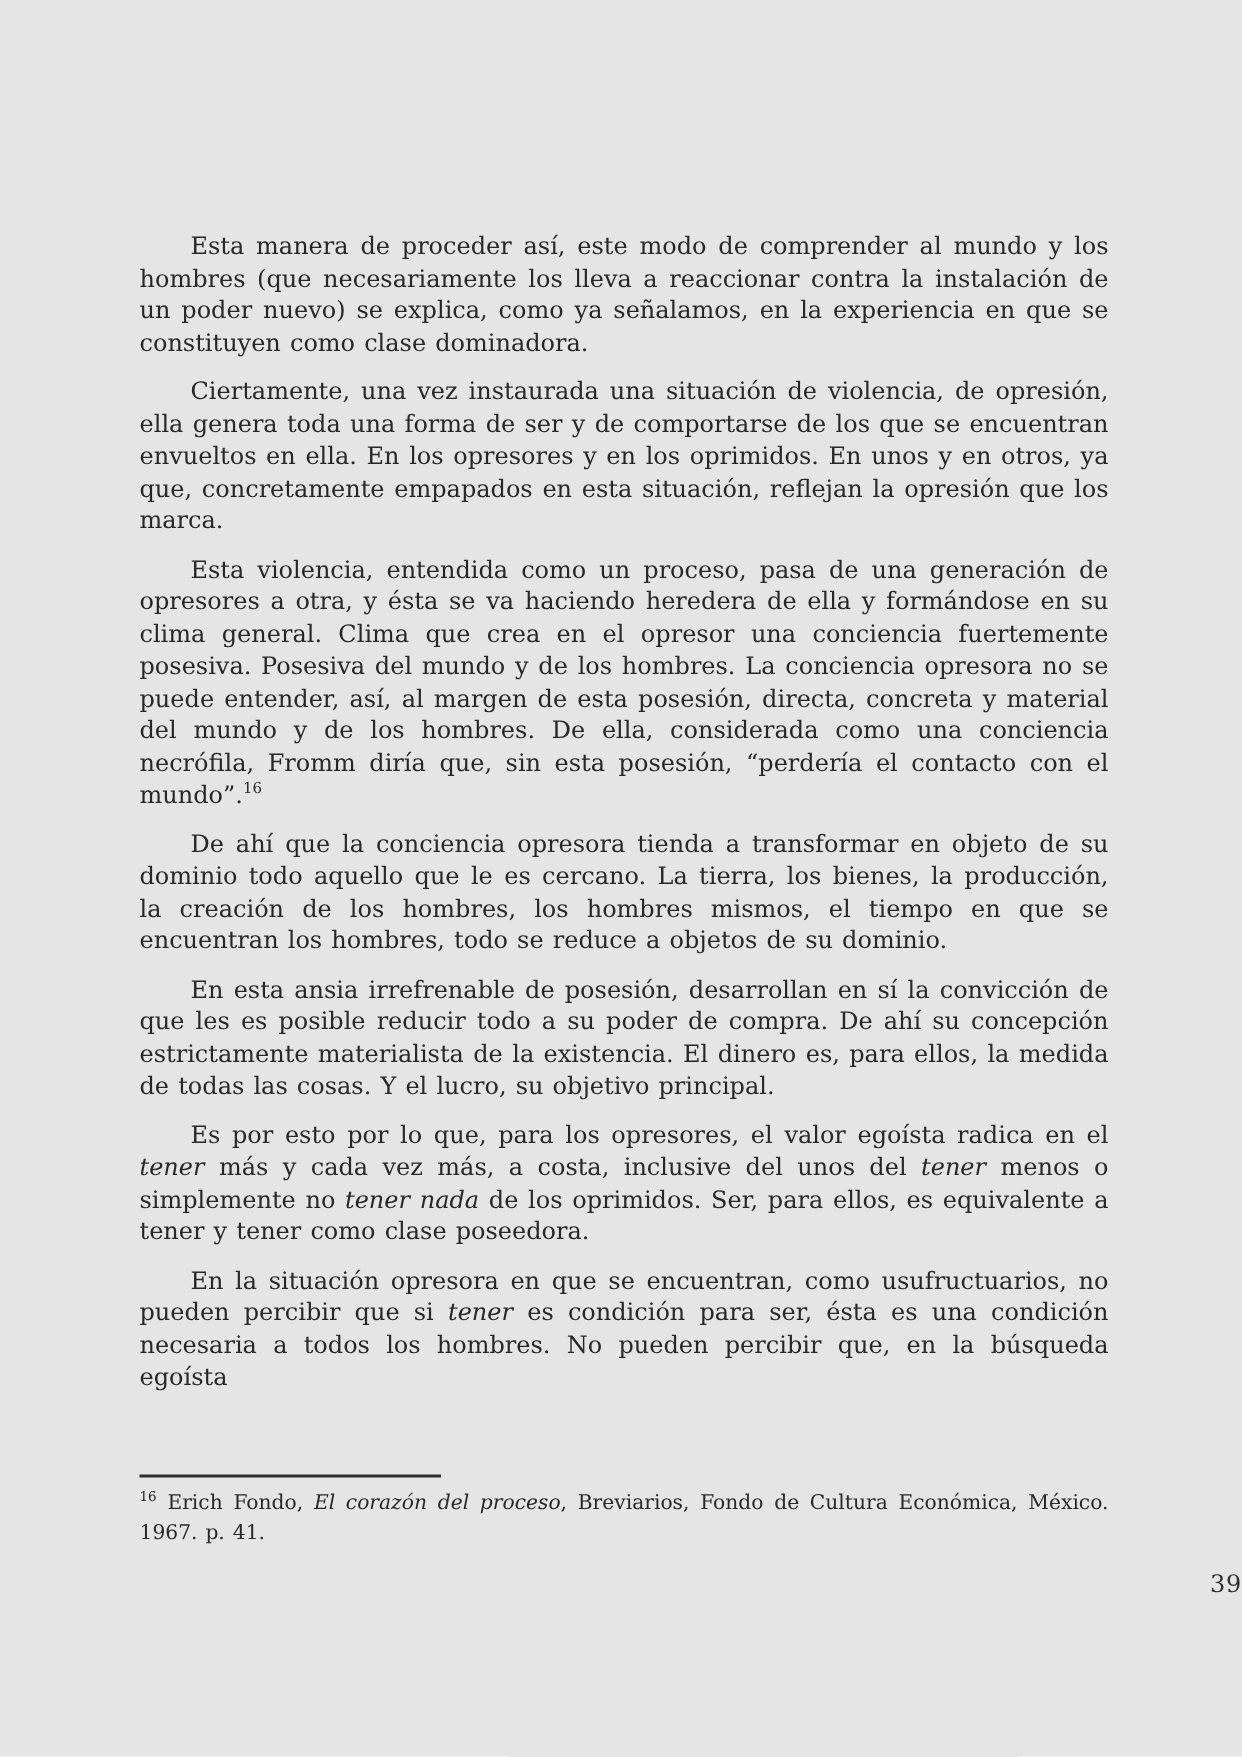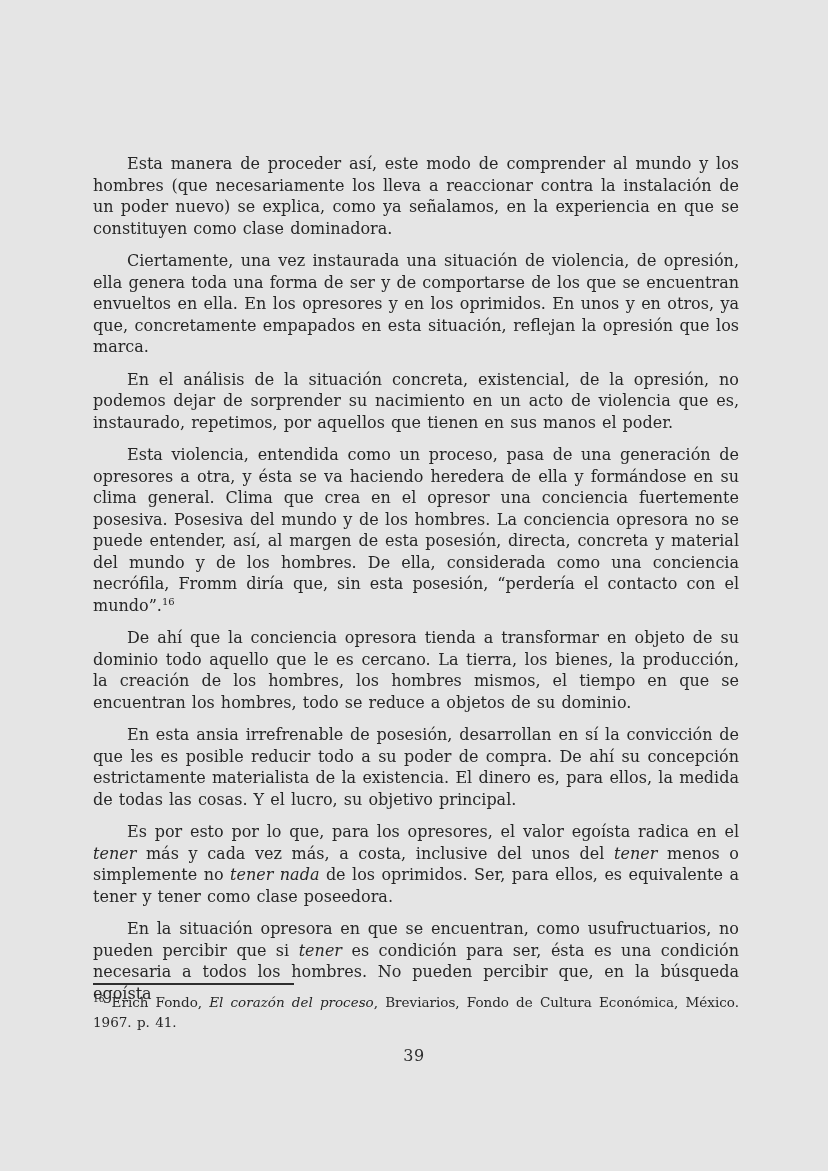--- a/index.html
+++ b/index.html
@@ -57,34 +57,33 @@
     word-spacing: 1px;
   }
   .footnote sup.fn-ref {
     font-size: 9px;
   }
   .page-number {
     position: absolute;
     left: 0;
     top: 1046px;
     width: 100%;
-    text-align: center;
+    text-align: right;
     font-size: 16px;
     letter-spacing: 0.5px;
     color: #2e2e2e;
   }
 </style>
 </head>
 <body>
 
 <div class="page">
   <div class="text-block" id="body-container">
       <p class="para"><span>Esta manera de proceder así, este modo de comprender al mundo y los hombres (que necesariamente los lleva a reaccionar contra la instalación de un poder nuevo) se explica, como ya señalamos, en la experiencia en que se constituyen como clase dominadora.</span></p>
       <p class="para"><span>Ciertamente, una vez instaurada una situación de violencia, de opresión, ella genera toda una forma de ser y de comportarse de los que se encuentran envueltos en ella. En los opresores y en los oprimidos. En unos y en otros, ya que, concretamente empapados en esta situación, reflejan la opresión que los marca.</span></p>
-      <p class="para"><span>En el análisis de la situación concreta, existencial, de la opresión, no podemos dejar de sorprender su nacimiento en un acto de violencia que es, instaurado, repetimos, por aquellos que tienen en sus manos el poder.</span></p>
       <p class="para"><span>Esta violencia, entendida como un proceso, pasa de una generación de opresores a otra, y ésta se va haciendo heredera de ella y formándose en su clima general. Clima que crea en el opresor una conciencia fuertemente posesiva. Posesiva del mundo y de los hombres. La conciencia opresora no se puede entender, así, al margen de esta posesión, directa, concreta y material del mundo y de los hombres. De ella, considerada como una conciencia necrófila, Fromm diría que, sin esta posesión, “perdería el contacto con el mundo”.</span><sup class="fn-ref">16</sup></p>
       <p class="para"><span>De ahí que la conciencia opresora tienda a transformar en objeto de su dominio todo aquello que le es cercano. La tierra, los bienes, la producción, la creación de los hombres, los hombres mismos, el tiempo en que se encuentran los hombres, todo se reduce a objetos de su dominio.</span></p>
       <p class="para"><span>En esta ansia irrefrenable de posesión, desarrollan en sí la convicción de que les es posible reducir todo a su poder de compra. De ahí su concepción estrictamente materialista de la existencia. El dinero es, para ellos, la medida de todas las cosas. Y el lucro, su objetivo principal.</span></p>
       <p class="para"><span>Es por esto por lo que, para los opresores, el valor egoísta radica en el </span><em>tener</em><span> más y cada vez más, a costa, inclusive del unos del </span><em>tener</em><span> menos o simplemente no </span><em>tener nada</em><span> de los oprimidos. Ser, para ellos, es equivalente a tener y tener como clase poseedora.</span></p>
       <p class="para"><span>En la situación opresora en que se encuentran, como usufructuarios, no pueden percibir que si </span><em>tener</em><span> es condición para ser, ésta es una condición necesaria a todos los hombres. No pueden percibir que, en la búsqueda egoísta</span></p>
     </div>
   <hr class="footnote-rule">
   <div class="footnote" id="footnote-container"><sup class="fn-ref">16</sup><span> Erich Fondo, </span><em>El corazón del proceso</em><span>, Breviarios, Fondo de Cultura Económica, México. 1967. p. 41.</span></div>
   <div class="page-number">39</div>
 </div>

